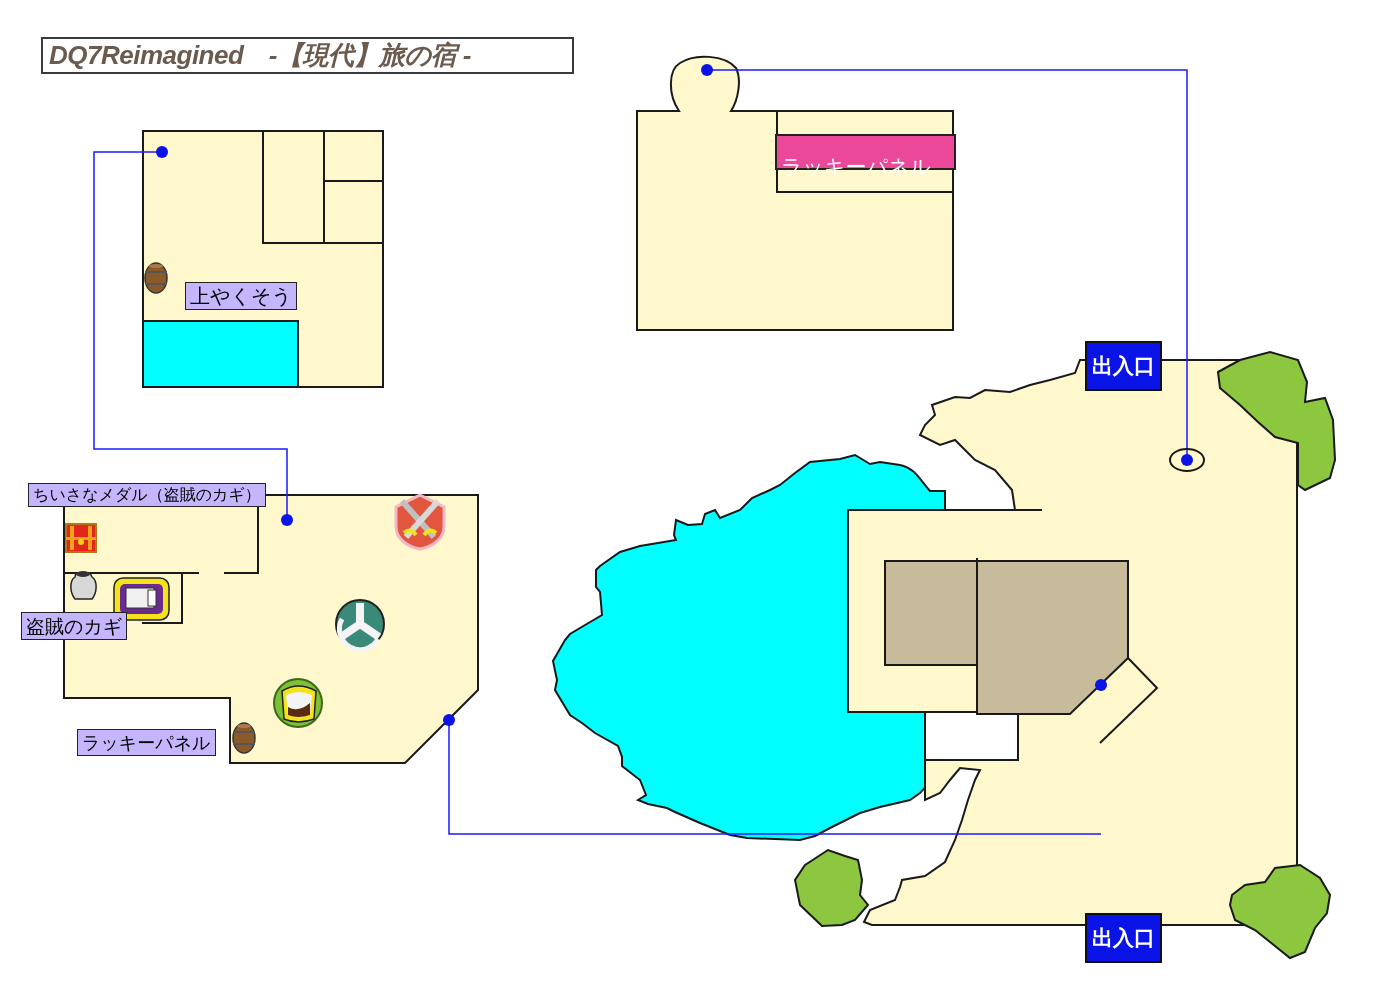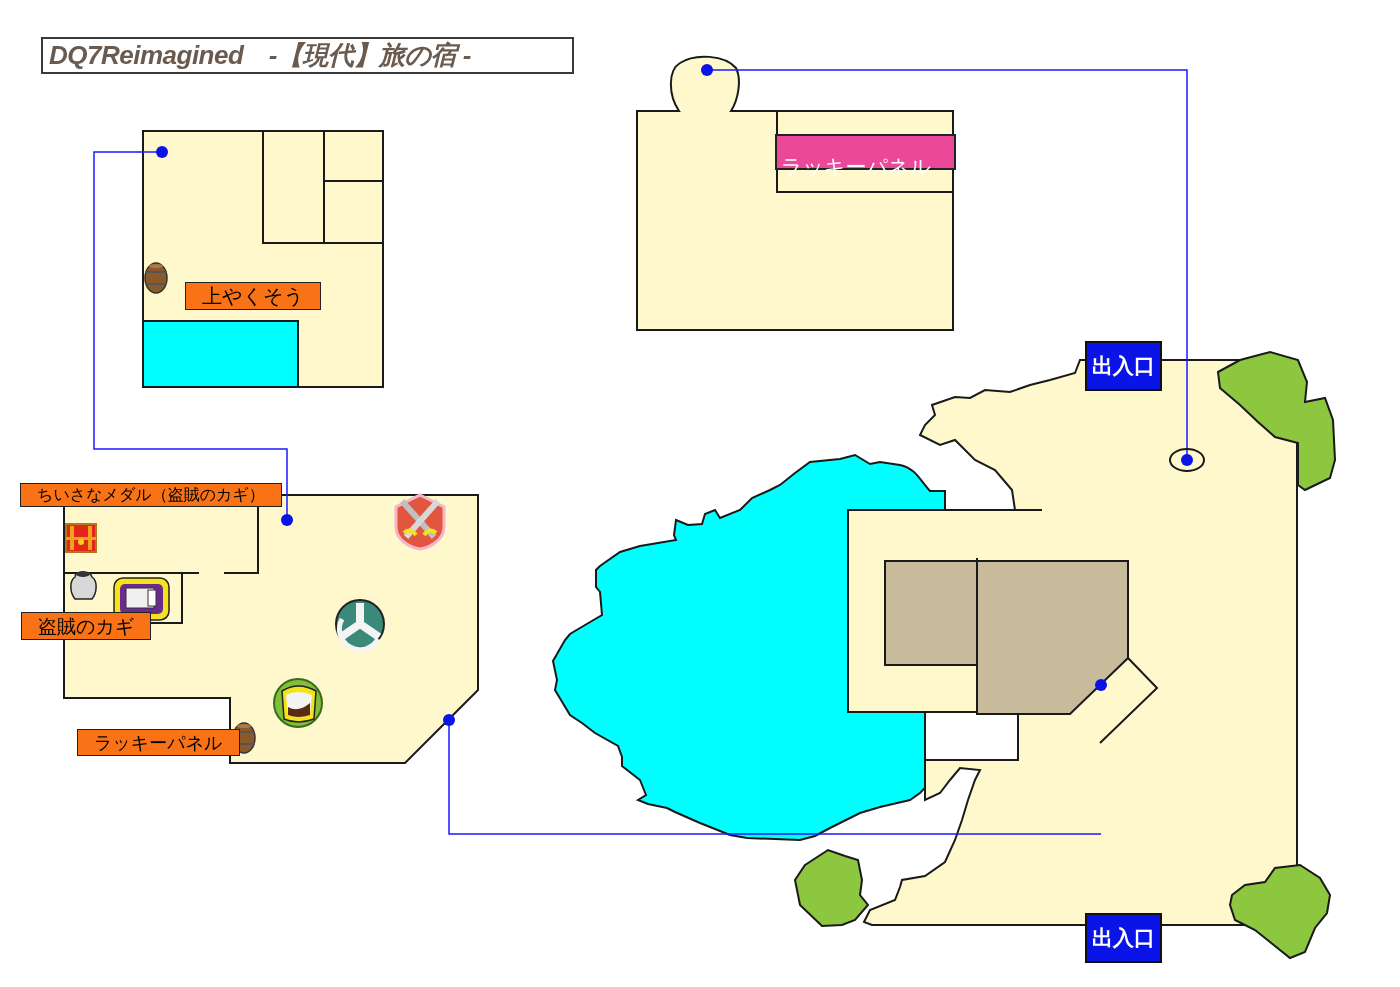--- a/index.html
+++ b/index.html
@@ -3,22 +3,22 @@
 <meta charset="utf-8">
 <style>
   html, body { margin:0; padding:0; background:#ffffff; }
   body { width:1400px; height:987px; position:relative; overflow:hidden;
          font-family:"DejaVu Sans", "Liberation Sans", sans-serif; }
   #map { position:absolute; left:0; top:0; }
   .title-box { position:absolute; left:41px; top:37px; width:533px; height:37px;
     border:2px solid #3a3a3a; background:#fff; box-sizing:border-box;
     color:#6b5a4e; font-family:"Liberation Sans", sans-serif; font-weight:bold;
     font-size:26px; line-height:33px; padding-left:6px; white-space:pre; letter-spacing:-0.5px;font-style:italic; }
-  .label { position:absolute; background:#f97316; border:1.5px solid #222; box-sizing:border-box;
-    color:#000; font-size:16px; line-height:22px; padding:0 16px; white-space:nowrap; }
+  .label { position:absolute; background:#c4b5fd; border:1.5px solid #222; box-sizing:border-box;
+    color:#000; font-size:16px; line-height:22px; padding:0 4px; white-space:nowrap; }
   .label.big { font-size:20px; line-height:26px; }
   .exit { position:absolute; background:#0a14e6; border:2px solid #111; box-sizing:border-box;
     color:#fff; font-weight:bold; font-size:21px; line-height:26px; padding:10px 5px; }
   .panel { position:absolute; background:#ec4899; border:2px solid #222; box-sizing:border-box;
     color:#fff; font-size:21px; line-height:30px; padding:16px 4px; white-space:nowrap; }
 </style>
 </head>
 <body>
 
 <svg id="map" width="1400" height="987" viewBox="0 0 1400 987" xmlns="http://www.w3.org/2000/svg">
@@ -148,20 +148,20 @@
     <path d="M10,10 Q26,0 44,10 L42,38 Q26,44 12,38 Z" fill="#f4e21b" stroke="#222" stroke-width="1.5"></path>
     <path d="M14,14 Q26,8 40,14 L38,34 Q26,38 16,34 Z" fill="#f4f4f4"></path>
     <path d="M16,26 Q26,32 38,22 L38,34 Q26,38 16,34 Z" fill="#5a2b10"></path>
   </g>
 </svg>
 
 <div class="title-box">DQ7Reimagined　-【現代】旅の宿 -</div>
 
 <div class="label big" style="left:185px; top:282px;">上やくそう</div>
 
-<div class="label" style="left:20px; top:483px;">ちいさなメダル（盗賊のカギ）</div>
+<div class="label" style="left:28px; top:483px;">ちいさなメダル（盗賊のカギ）</div>
 <div class="label big" style="left:21px; top:612px; font-size:19px;">盗賊のカギ</div>
 <div class="label" style="left:77px; top:729px; font-size:18px; line-height:25px;">ラッキーパネル</div>
 
 <div class="panel" style="left:775px; top:134px; width:181px; height:36px;">ラッキーパネル</div>
 
 <div class="exit" style="left:1085px; top:341px;">出入口</div>
 <div class="exit" style="left:1085px; top:913px;">出入口</div>
 
 </body></html>

